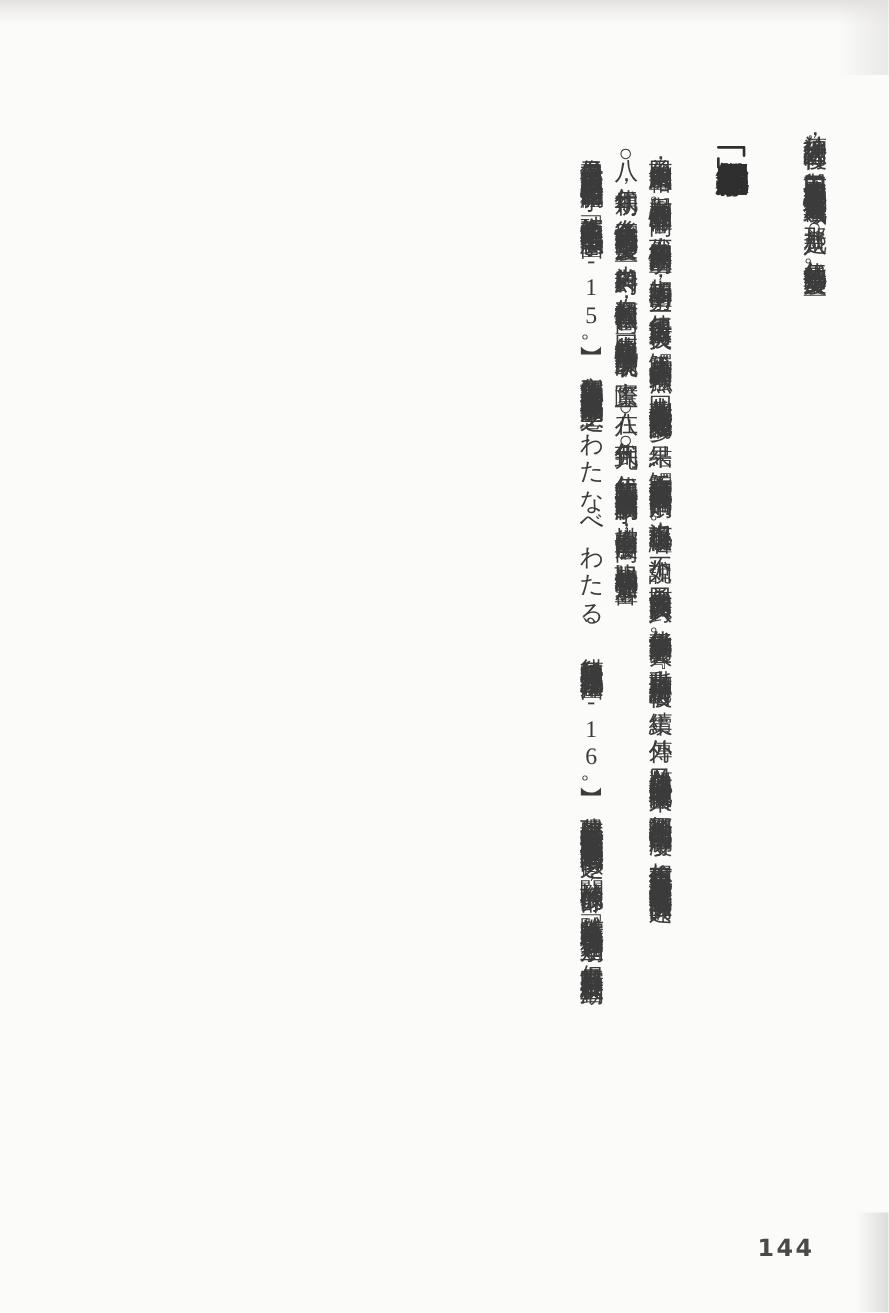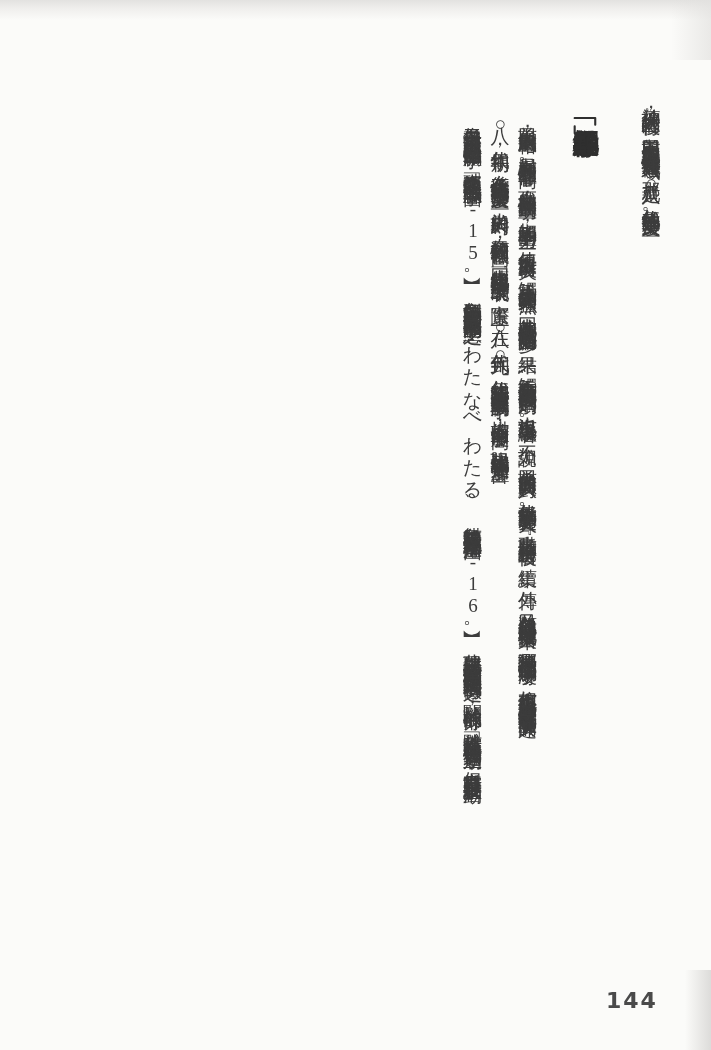--- a/index.html
+++ b/index.html
@@ -69,21 +69,21 @@
     letter-spacing: 0;
     font-weight: bold;
     color: #2f2f2f;
   }
   .page-number {
     position: absolute;
     left: 606px;
     top: 988px;
     font-family: "DejaVu Sans", sans-serif;
     font-weight: bold;
-    font-size: 22px;
+    font-size: 19px;
     letter-spacing: 2px;
     color: #4a4a4a;
   }
 </style>
 </head>
 <body>
 
 <div class="page">
 
   <div class="edge-top"></div>

